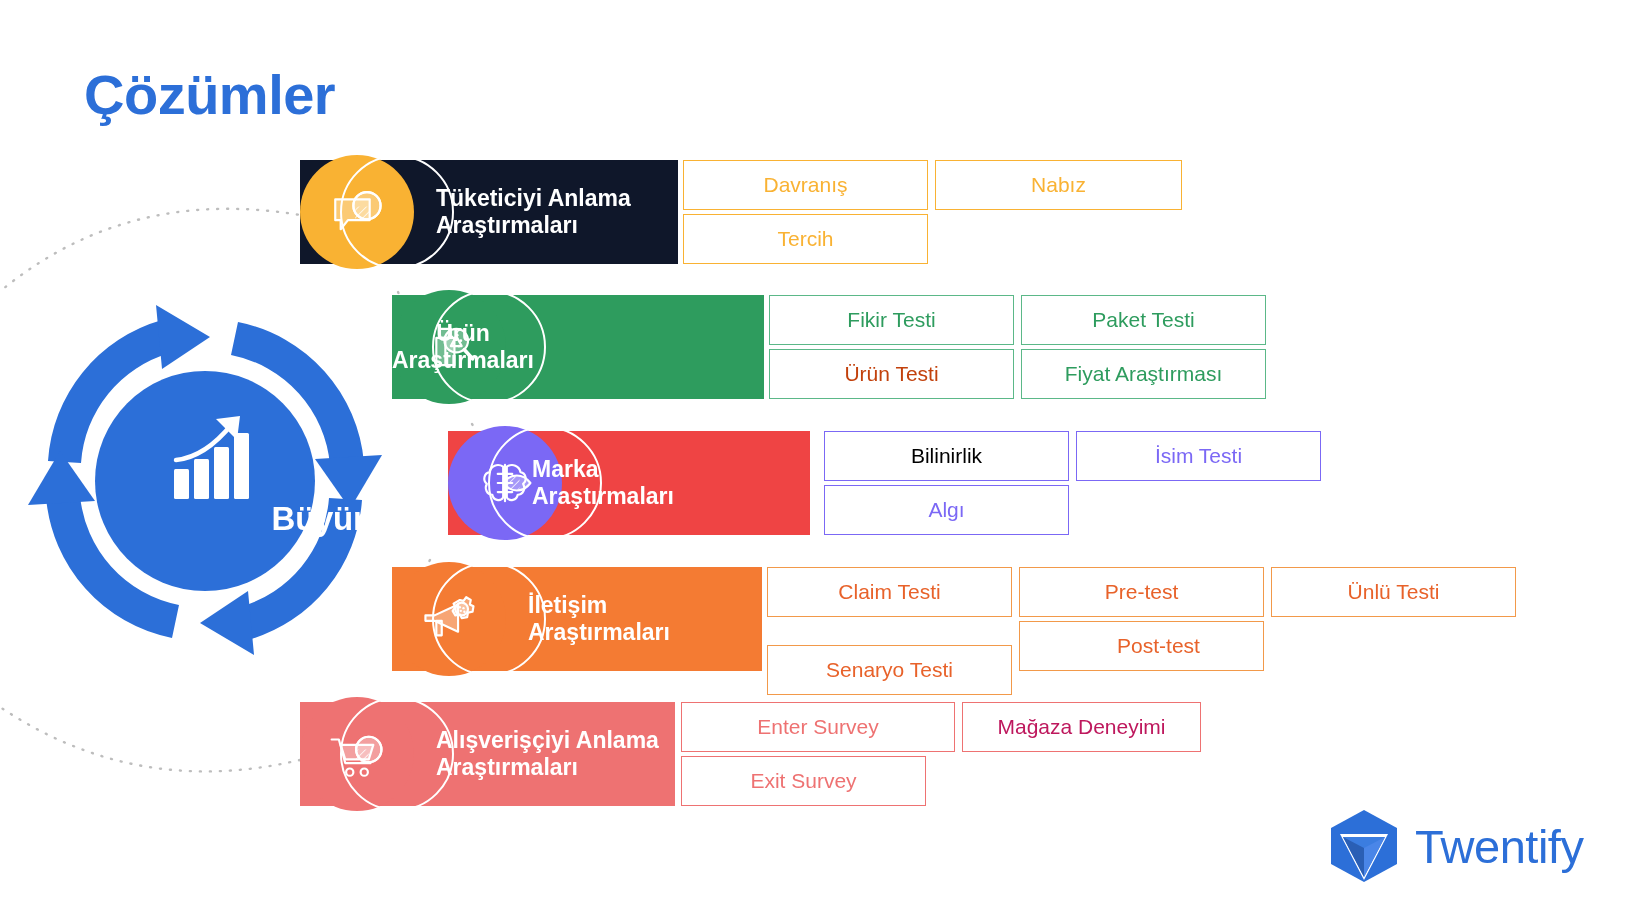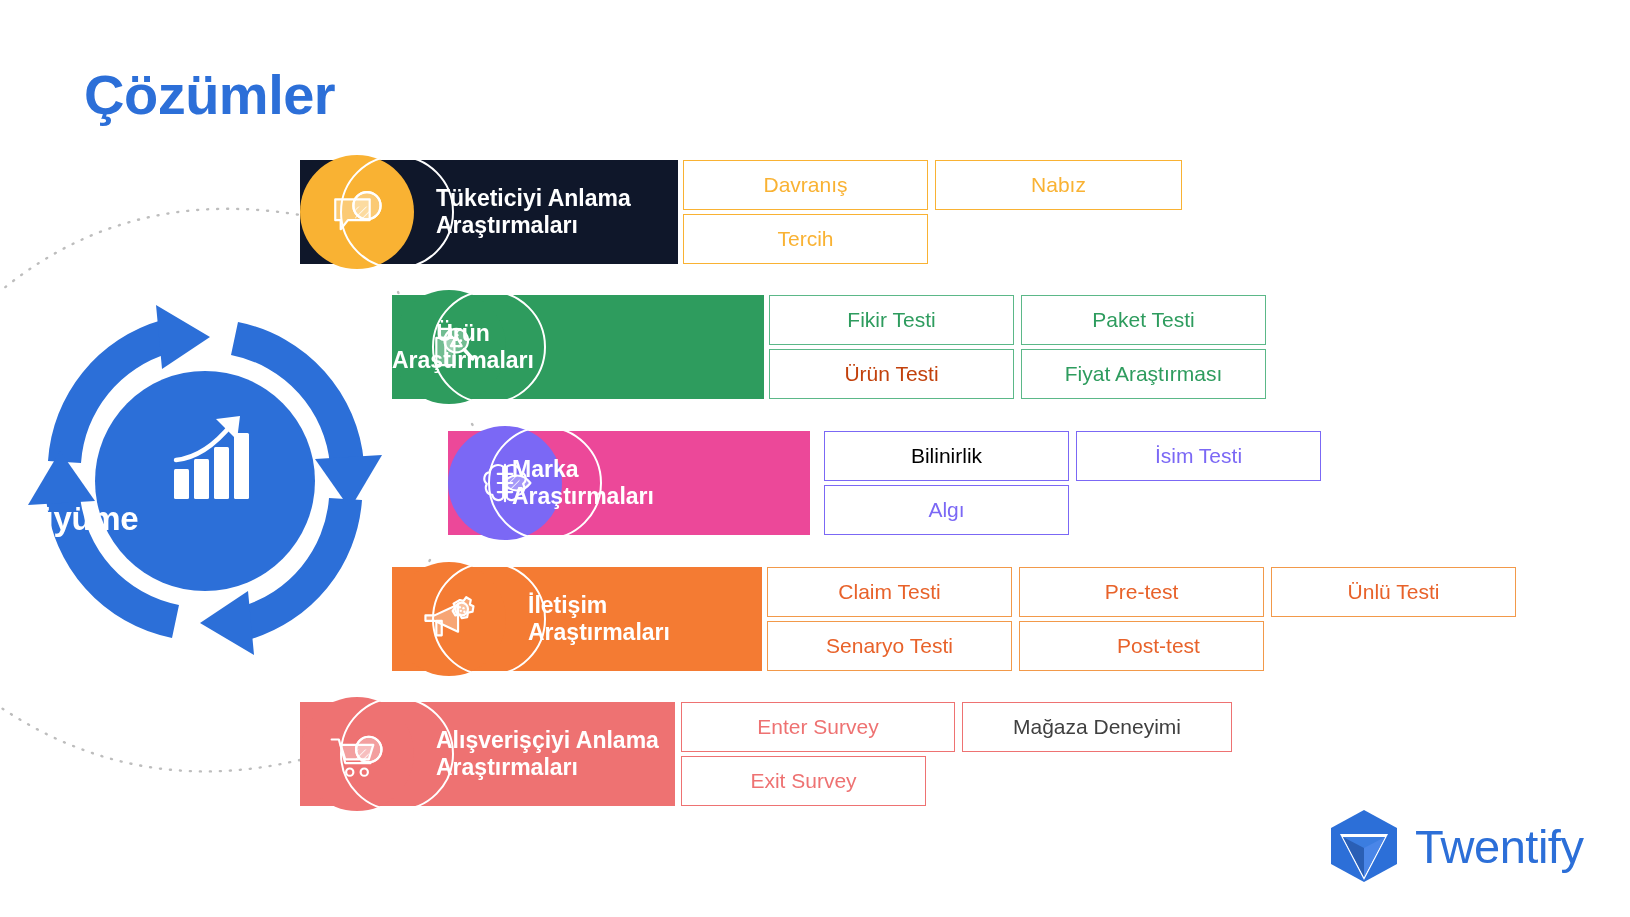--- a/index.html
+++ b/index.html
@@ -35,21 +35,21 @@
     top: 285px;
     width: 390px;
     height: 390px;
   }
   #cycle-graphic svg { display: block; }
   #growth-label {
     position: absolute;
     left: 0;
     top: 215px;
     width: 390px;
-    text-align: left;
+    text-align: right;
     color: #ffffff;
     font-size: 33px;
     font-weight: 600;
     letter-spacing: -0.3px;
     pointer-events: none;
   }
 
   
   #connectors {
     position: absolute;
@@ -246,21 +246,21 @@
           <div class="chip" style="width: 245px; border-color: rgb(91, 184, 136); color: rgb(46, 156, 94);">Fikir Testi</div>
           <div class="chip" style="width: 245px; border-color: rgb(91, 184, 136); color: rgb(46, 156, 94);">Paket Testi</div>
         </div>
         <div class="chip-row r2">
           <div class="chip" style="width: 245px; border-color: rgb(91, 184, 136); color: #c2410c;">Ürün Testi</div>
           <div class="chip" style="width: 245px; border-color: rgb(91, 184, 136); color: rgb(46, 156, 94);">Fiyat Araştırması</div>
         </div>
       </div>
     </div>
     <div class="row" style="left: 0px; top: 431px; width: 1630px;">
-      <div class="cat" style="left: 448px; width: 362px; background: #ec4899; padding-left: 64px;">
+      <div class="cat" style="left: 448px; width: 362px; background: #ef4444; padding-left: 84px;">
         <div class="cat-circle" style="background: rgb(123, 104, 245);">
           <svg class="cat-icon" viewBox="0 0 64 64" xmlns="http://www.w3.org/2000/svg">
         <defs>
               <pattern id="hatchB" width="6" height="6" patternTransform="rotate(45)" patternUnits="userSpaceOnUse">
           <line x1="0" y1="0" x2="0" y2="6" stroke="#ffffff" stroke-width="1.6"></line>
               </pattern>
             </defs>
         <path d="M30 14 c-6-4-14-1-15 6 c-6 1-8 9-3 13 c-3 5 0 12 6 12 c1 6 9 8 12 3 Z" fill="none" stroke="#ffffff" stroke-width="2.4" stroke-linejoin="round" stroke-linecap="round"></path>
         <path d="M34 14 c6-4 14-1 15 6 c6 1 8 9 3 13 c3 5 0 12-6 12 c-1 6-9 8-12 3 Z" fill="none" stroke="#ffffff" stroke-width="2.4" stroke-linejoin="round" stroke-linecap="round"></path>
         <path d="M32 12 v40" stroke="#ffffff" stroke-width="2.4" fill="none" stroke-linejoin="round" stroke-linecap="round"></path>
@@ -303,21 +303,21 @@
         <div class="cat-label">İletişim
 Araştırmaları</div>
       </div>
       <div class="chips" style="left: 767px;">
         <div class="chip-row r1">
           <div class="chip" style="width: 245px; border-color: rgb(242, 153, 74); color: rgb(232, 98, 42);">Claim Testi</div>
           <div class="chip" style="width: 245px; border-color: rgb(242, 153, 74); color: rgb(232, 98, 42);">Pre-test</div>
           <div class="chip" style="width: 245px; border-color: rgb(242, 153, 74); color: rgb(232, 98, 42);">Ünlü Testi</div>
         </div>
         <div class="chip-row r2">
-          <div class="chip" style="width: 245px; border-color: rgb(242, 153, 74); color: rgb(232, 98, 42);">Senaryo Testi</div>
+          <div class="chip" style="width: 245px; border-color: rgb(242, 153, 74); color: rgb(232, 98, 42); margin-top: 24px;">Senaryo Testi</div>
           <div class="chip" style="width: 245px; border-color: rgb(242, 153, 74); color: rgb(232, 98, 42); padding-left: 34px;">Post-test</div>
         </div>
       </div>
     </div>
     <div class="row" style="left: 0px; top: 702px; width: 1630px;">
       <div class="cat" style="left: 300px; width: 375px; background: rgb(238, 114, 114); padding-left: 136px;">
         <div class="cat-circle" style="background: rgb(238, 114, 114);">
           <svg class="cat-icon" viewBox="0 0 64 64" xmlns="http://www.w3.org/2000/svg">
         <defs>
               <pattern id="hatchC" width="6" height="6" patternTransform="rotate(45)" patternUnits="userSpaceOnUse">
@@ -333,21 +333,21 @@
         <circle cx="45" cy="27" r="14" stroke="#ffffff" stroke-width="2.4" fill="none" stroke-linejoin="round" stroke-linecap="round"></circle>
       </svg>
         </div>
         <div class="cat-ring"></div>
         <div class="cat-label">Alışverişçiyi Anlama
 Araştırmaları</div>
       </div>
       <div class="chips" style="left: 681px;">
         <div class="chip-row r1">
           <div class="chip" style="width: 274px; border-color: rgb(238, 114, 114); color: rgb(238, 114, 114);">Enter Survey</div>
-          <div class="chip" style="width: 270px; border-color: rgb(238, 114, 114); color: #404040; text-align: center;">Mağaza Deneyimi</div>
+          <div class="chip" style="width: 239px; border-color: rgb(238, 114, 114); color: #be185d; text-align: center;">Mağaza Deneyimi</div>
         </div>
         <div class="chip-row r2">
           <div class="chip" style="width: 245px; border-color: rgb(238, 114, 114); color: rgb(238, 114, 114);">Exit Survey</div>
         </div>
       </div>
     </div>
   </div>
 
 <div id="brand-logo">
   <svg width="78" height="76" viewBox="0 0 78 76" xmlns="http://www.w3.org/2000/svg">

